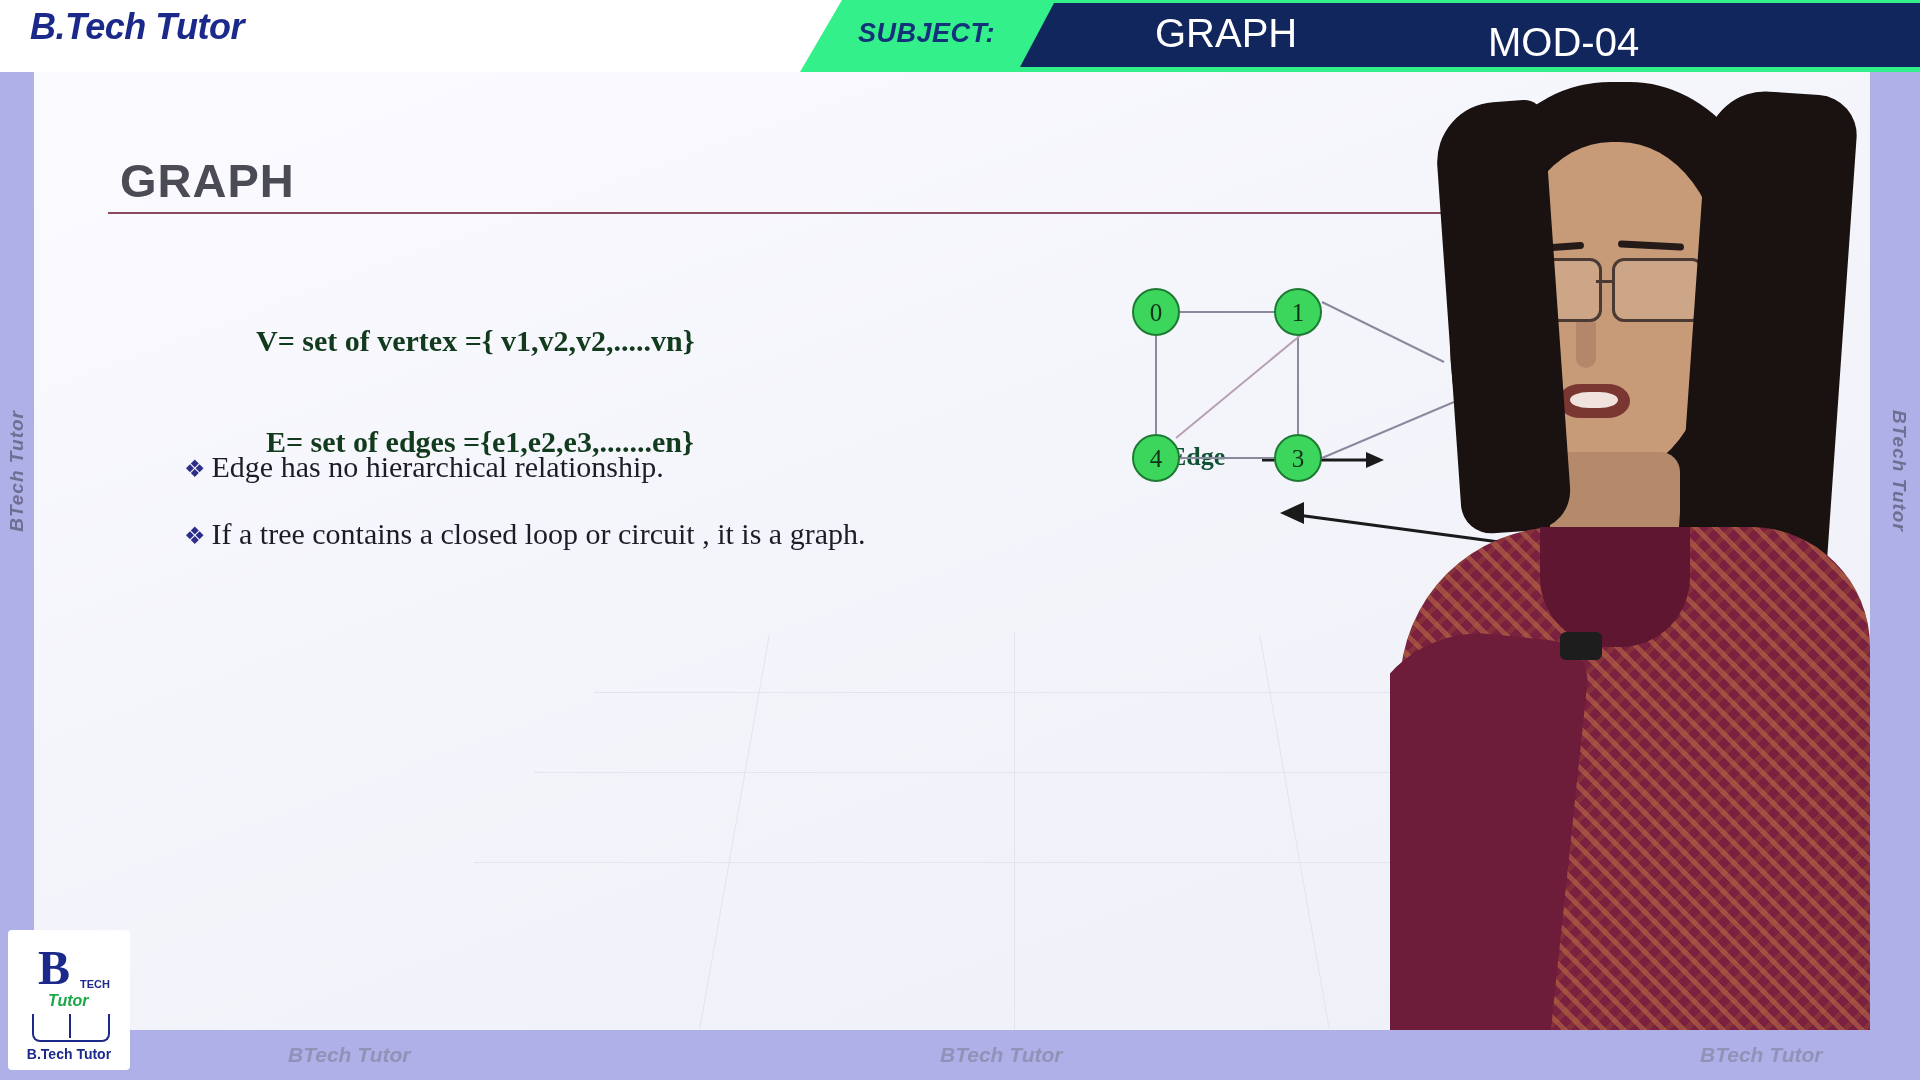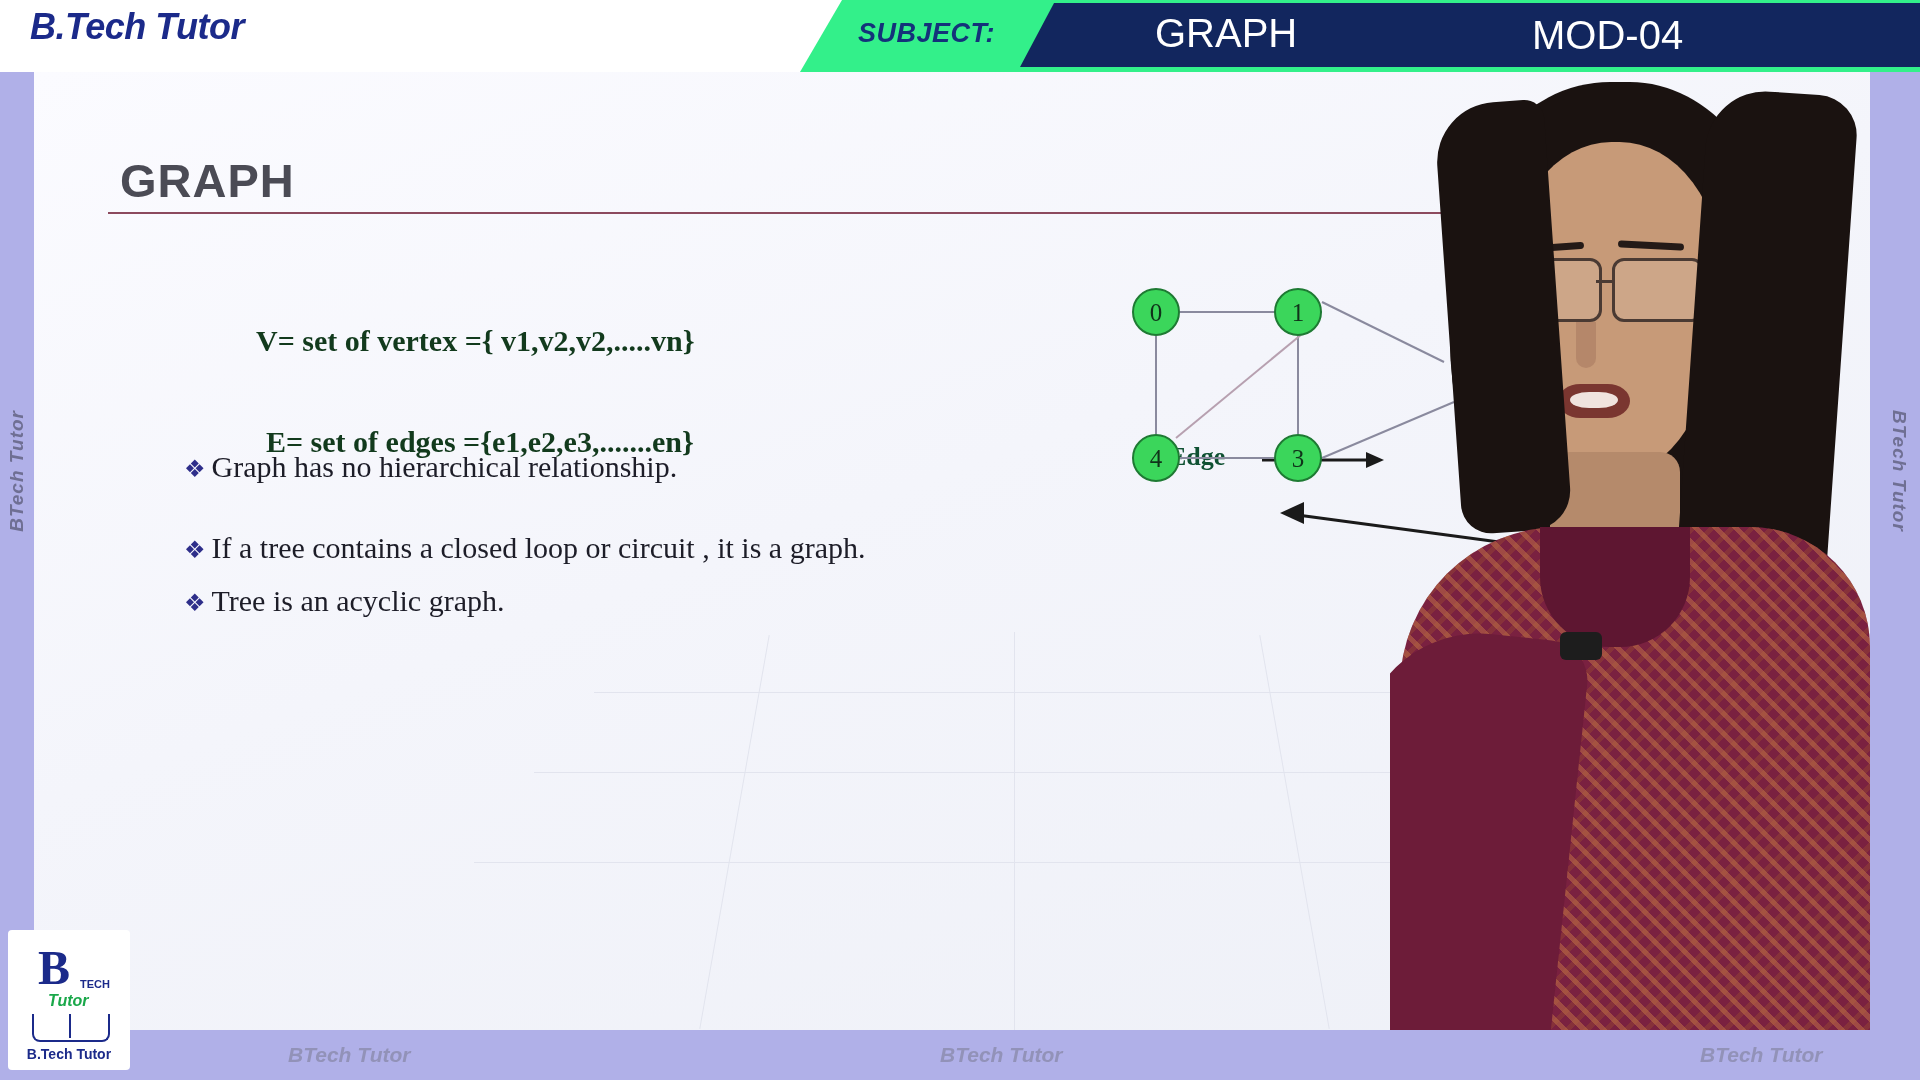--- a/index.html
+++ b/index.html
@@ -93,26 +93,25 @@
     left: 1155px;
     top: 11px;
     font-size: 40px;
     color: #ffffff;
     z-index: 44;
     white-space: nowrap;
   }
   #module-label {
     position: absolute;
     left: 1488px;
-    top: 13px;
+    top: 20px;
     font-size: 40px;
     color: #ffffff;
     z-index: 44;
     white-space: nowrap;
-    margin-left: 44px;
   }
 
   
   #slide {
     position: absolute;
     left: 34px;
     top: 72px;
     width: 1836px;
     height: 958px;
     background: linear-gradient(160deg,#fbfbff 0%, #f4f5fb 45%, #eef0f7 100%);
@@ -410,27 +409,24 @@
     <div class="gridline" style="left:1260px; top:560px; width:1px; height:400px; transform:rotate(-10deg);"></div>
 
     <h1 id="slide-title">GRAPH</h1>
     <div id="title-rule"></div>
 
 
     <div class="sub-row" style="top:252px;">V= set of vertex ={ v1,v2,v2,.....vn}</div>
     <div class="sub-row" style="top:353px; left:232px;">E= set of edges ={e1,e2,e3,.......en}</div>
 
     <div class="bullet-row" style="top:378px;">
-      <span class="bullet-mark">❖</span><span>Graph has no hierarchical relationship.</span>
+      <span class="bullet-mark">❖</span><span>Edge has no hierarchical relationship.</span>
     </div>
-    <div class="bullet-row" style="top:459px;text-align:right;">
+    <div class="bullet-row" style="top:445px;text-align:right;">
       <span class="bullet-mark">❖</span><span>If a tree contains a closed loop or circuit , it is a graph.</span>
-    </div>
-    <div class="bullet-row" style="top:512px;">
-      <span class="bullet-mark">❖</span><span>Tree is an acyclic graph.</span>
     </div>
 
     <div id="centre-wm">BTech Tutor</div>
 
     <div id="edge-label">Edge</div>
     <svg style="position:absolute; left:1228px; top:368px; width:130px; height:40px;">
       <line x1="0" y1="20" x2="104" y2="20" stroke="#1a1a1a" stroke-width="3"></line>
       <polygon points="104,12 122,20 104,28" fill="#1a1a1a"></polygon>
     </svg>
 

